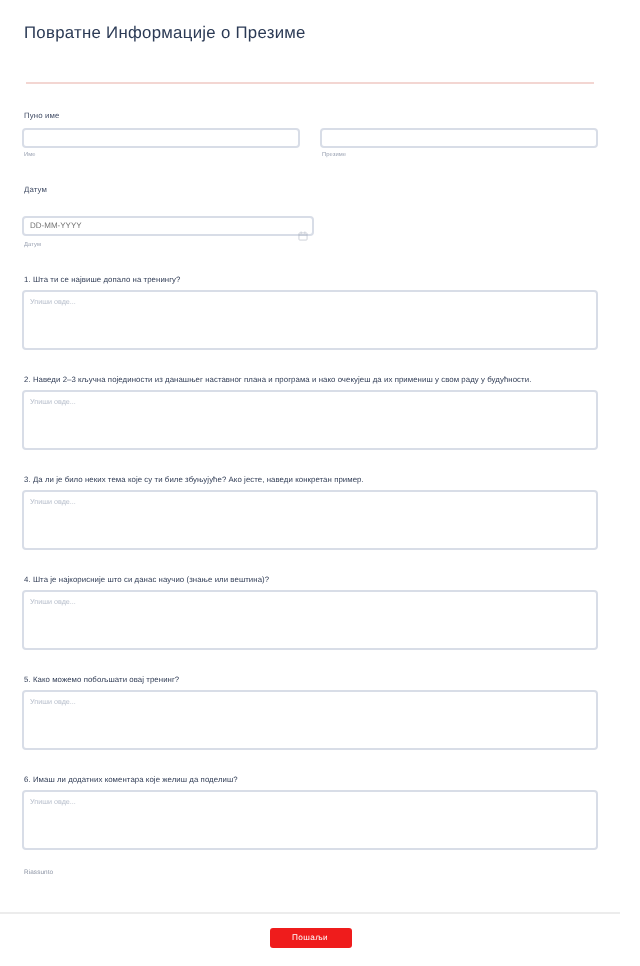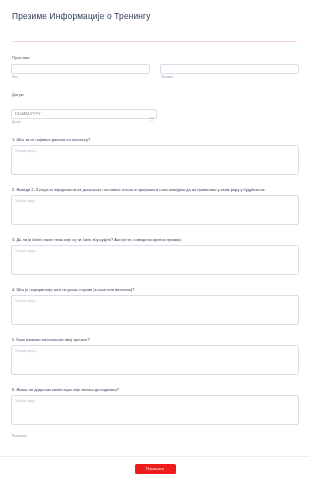--- a/index.html
+++ b/index.html
@@ -200,21 +200,21 @@
     text-align: center;
     cursor: pointer;
   }
 </style>
 </head>
 <body>
 
 <div class="form-shell">
 
   <div class="form-header">
-    <h1 class="form-title">Презиме Информације о Тренингу</h1>
+    <h1 class="form-title">Повратне Информације о Презиме</h1>
     <div class="header-rule"></div>
   </div>
 
   <div class="form-body">
 
     <div class="field-block">
       <div class="field-label">Пуно име</div>
       <div class="name-row">
         <div class="name-col">
           <input class="text-input" type="text" placeholder="" style="">

